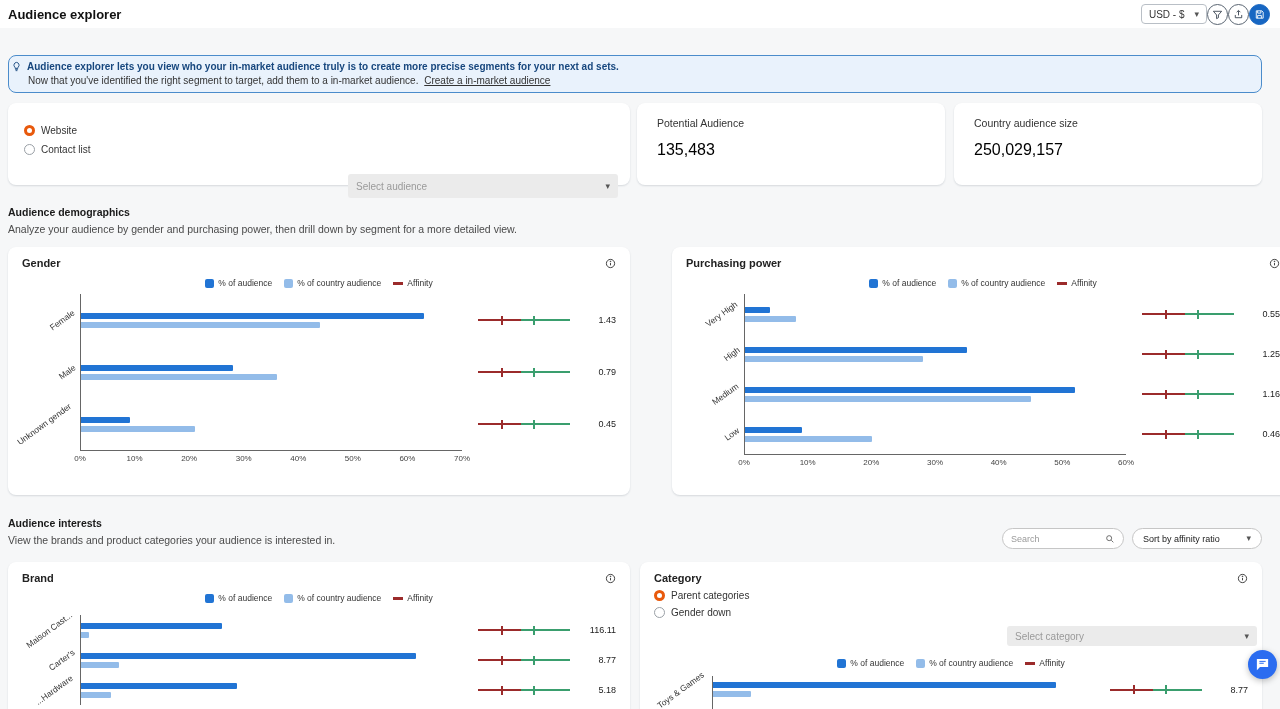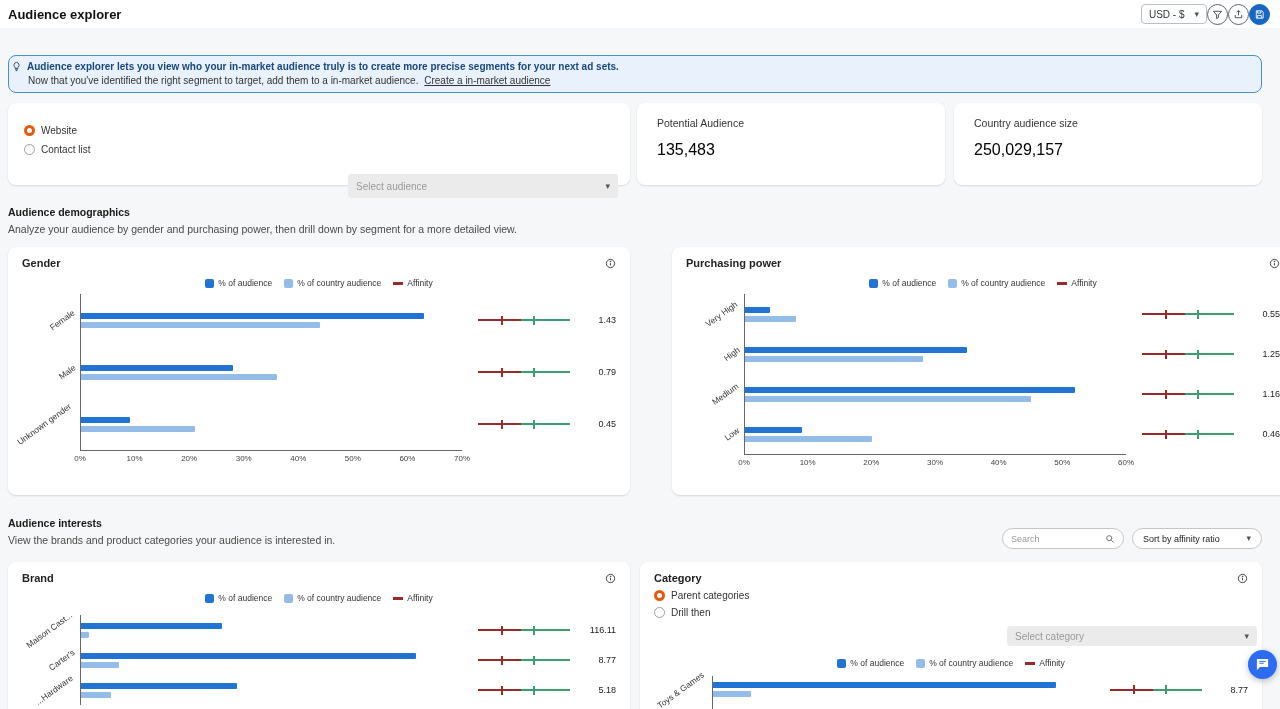--- a/index.html
+++ b/index.html
@@ -492,21 +492,21 @@
         </svg>
     </button>
   </div>
   <div class="cat-controls">
     <label class="radio-row">
       <span class="radio selected"></span>
       <span>Parent categories</span>
     </label>
     <label class="radio-row">
       <span class="radio"></span>
-      <span>Drill then</span>
+      <span>Gender down</span>
     </label>
     <div class="select-box category-select">
       <span>Select category</span>
       <span class="caret">▾</span>
     </div>
   </div>
   <div class="legend">
     <span class="lg">
         <i class="sw sw-a"></i>
         <em>% of audience</em>

